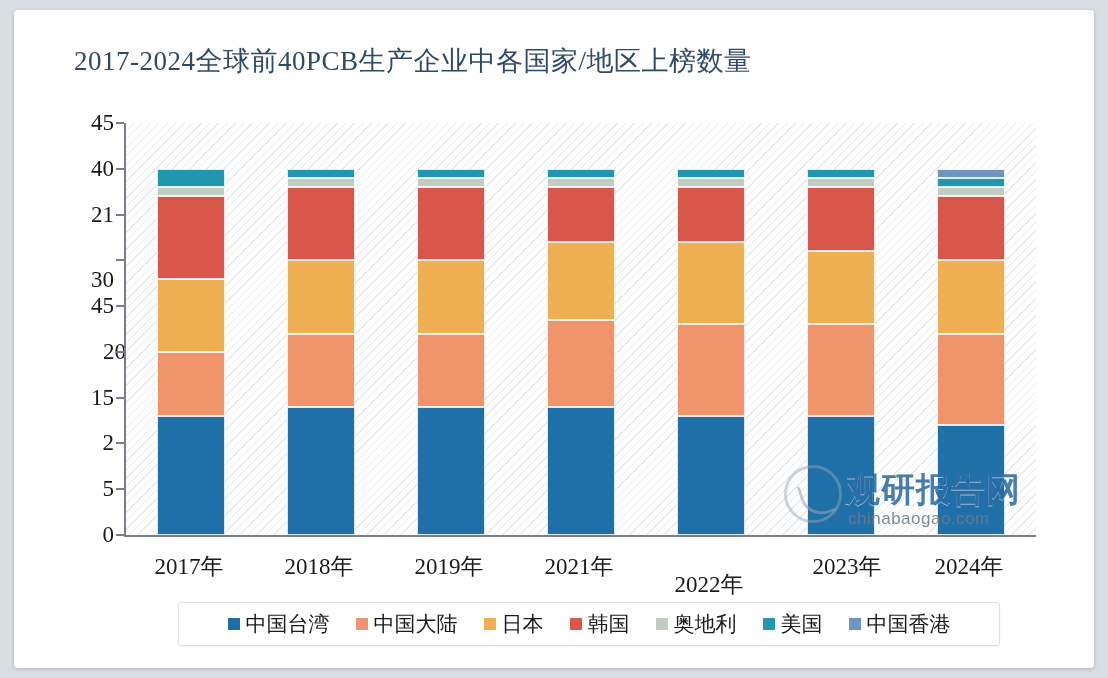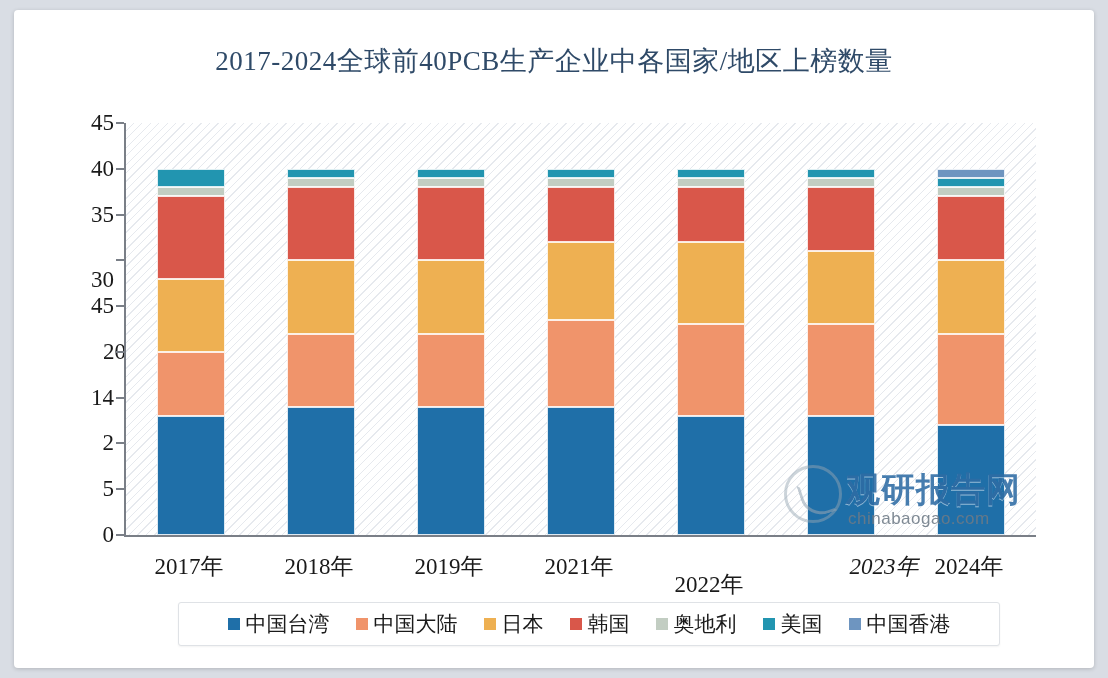--- a/index.html
+++ b/index.html
@@ -12,21 +12,20 @@
   #card{
     position:absolute;left:14px;top:10px;
     width:1080px;height:658px;
     background:#ffffff;
     border-radius:4px;
     box-shadow:0 1px 4px rgba(0,0,0,.18);
   }
   
   #title{
     position:absolute;left:60px;top:34px;width:960px;
-    text-align:center;
     color:#2f4a68;
     font-family:"Liberation Serif","DejaVu Serif",serif;
     font-size:27px;line-height:35px;font-weight:400;
     letter-spacing:.5px;
   }
   #title .l2{display:block;}
   
   #plot{
     position:absolute;
     left:110px;top:113px;
@@ -119,29 +118,29 @@
     <span>2017-2024全球前40PCB生产企业中各国家/地区上榜数量</span>
   </div>
 
   <div id="axis-layer">
       <div class="ylab" style="left: 48px; top: 525px;">0</div>
       <div class="ytickmark" style="left: 102px; top: 524px;"></div>
       <div class="ylab" style="left: 48px; top: 479.222px;">5</div>
       <div class="ytickmark" style="left: 102px; top: 478.222px;"></div>
       <div class="ylab" style="left: 48px; top: 433.444px;">2</div>
       <div class="ytickmark" style="left: 102px; top: 432.444px;"></div>
-      <div class="ylab" style="left: 48px; top: 387.667px;">14</div>
+      <div class="ylab" style="left: 48px; top: 387.667px;">15</div>
       <div class="ytickmark" style="left: 102px; top: 386.667px;"></div>
       <div class="ylab" style="left: 60px; top: 341.889px;">20</div>
       <div class="ytickmark" style="left: 102px; top: 340.889px;"></div>
       <div class="ylab" style="left: 48px; top: 296.111px;">45</div>
       <div class="ytickmark" style="left: 102px; top: 295.111px;"></div>
       <div class="ylab" style="left: 48px; top: 250.333px; margin-top: 20px;">30</div>
       <div class="ytickmark" style="left: 102px; top: 249.333px;"></div>
-      <div class="ylab" style="left: 48px; top: 204.556px;">35</div>
+      <div class="ylab" style="left: 48px; top: 204.556px;">21</div>
       <div class="ytickmark" style="left: 102px; top: 203.556px;"></div>
       <div class="ylab" style="left: 48px; top: 158.778px;">40</div>
       <div class="ytickmark" style="left: 102px; top: 157.778px;"></div>
       <div class="ylab" style="left: 48px; top: 113px;">45</div>
       <div class="ytickmark" style="left: 102px; top: 112px;"></div>
     </div>
 
   <div id="plot">
     <div id="bars">
         <div class="bar" style="left: 31px; width: 68px; height: 412px;">
@@ -203,21 +202,21 @@
         </div>
       </div>
   </div>
 
   <div id="xlabels">
       <div class="xlab" style="left: 115px; top: 541px; width: 120px;">2017年</div>
       <div class="xlab" style="left: 245px; top: 541px; width: 120px;">2018年</div>
       <div class="xlab" style="left: 375px; top: 541px; width: 120px;">2019年</div>
       <div class="xlab" style="left: 505px; top: 541px; width: 120px;">2021年</div>
       <div class="xlab" style="left: 635px; top: 559px; width: 120px;">2022年</div>
-      <div class="xlab" style="left: 810px; top: 541px; width: 120px; font-style: italic;">2023年</div>
+      <div class="xlab" style="left: 773px; top: 541px; width: 120px;">2023年</div>
       <div class="xlab" style="left: 895px; top: 541px; width: 120px;">2024年</div>
     </div>
 
   <div id="legend">
       <div class="lgitem">
         <span class="lgsw" style="background: rgb(31, 111, 168);"></span>
         <span class="lgtx">中国台湾</span>
       </div>
       <div class="lgitem">
         <span class="lgsw" style="background: rgb(240, 148, 107);"></span>

